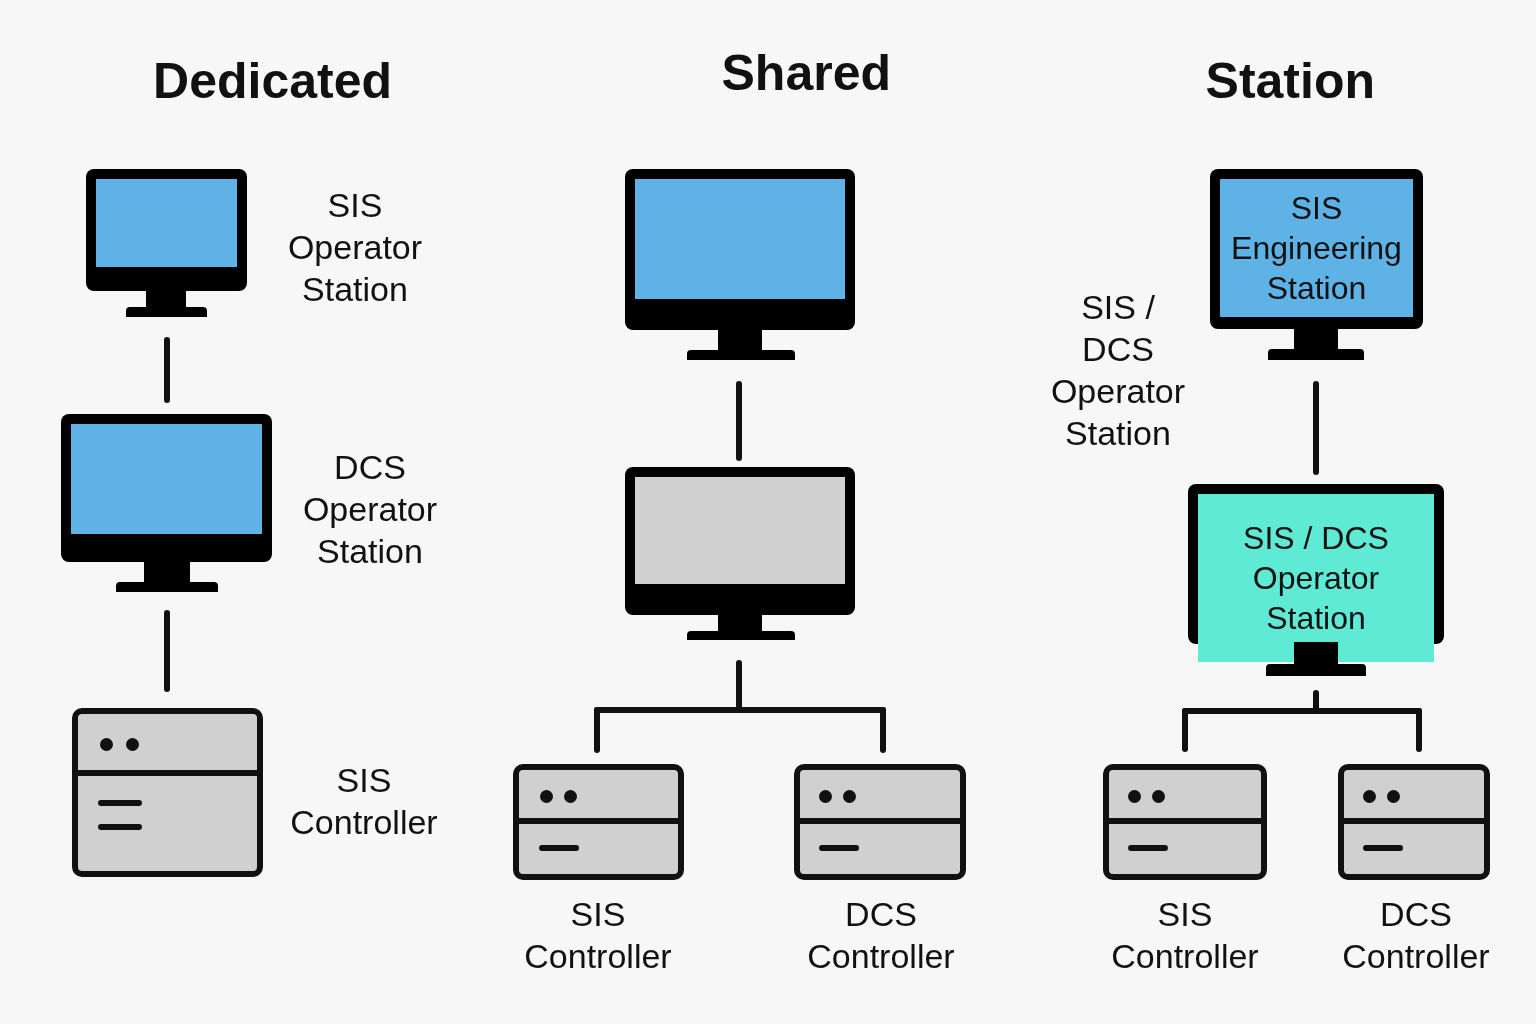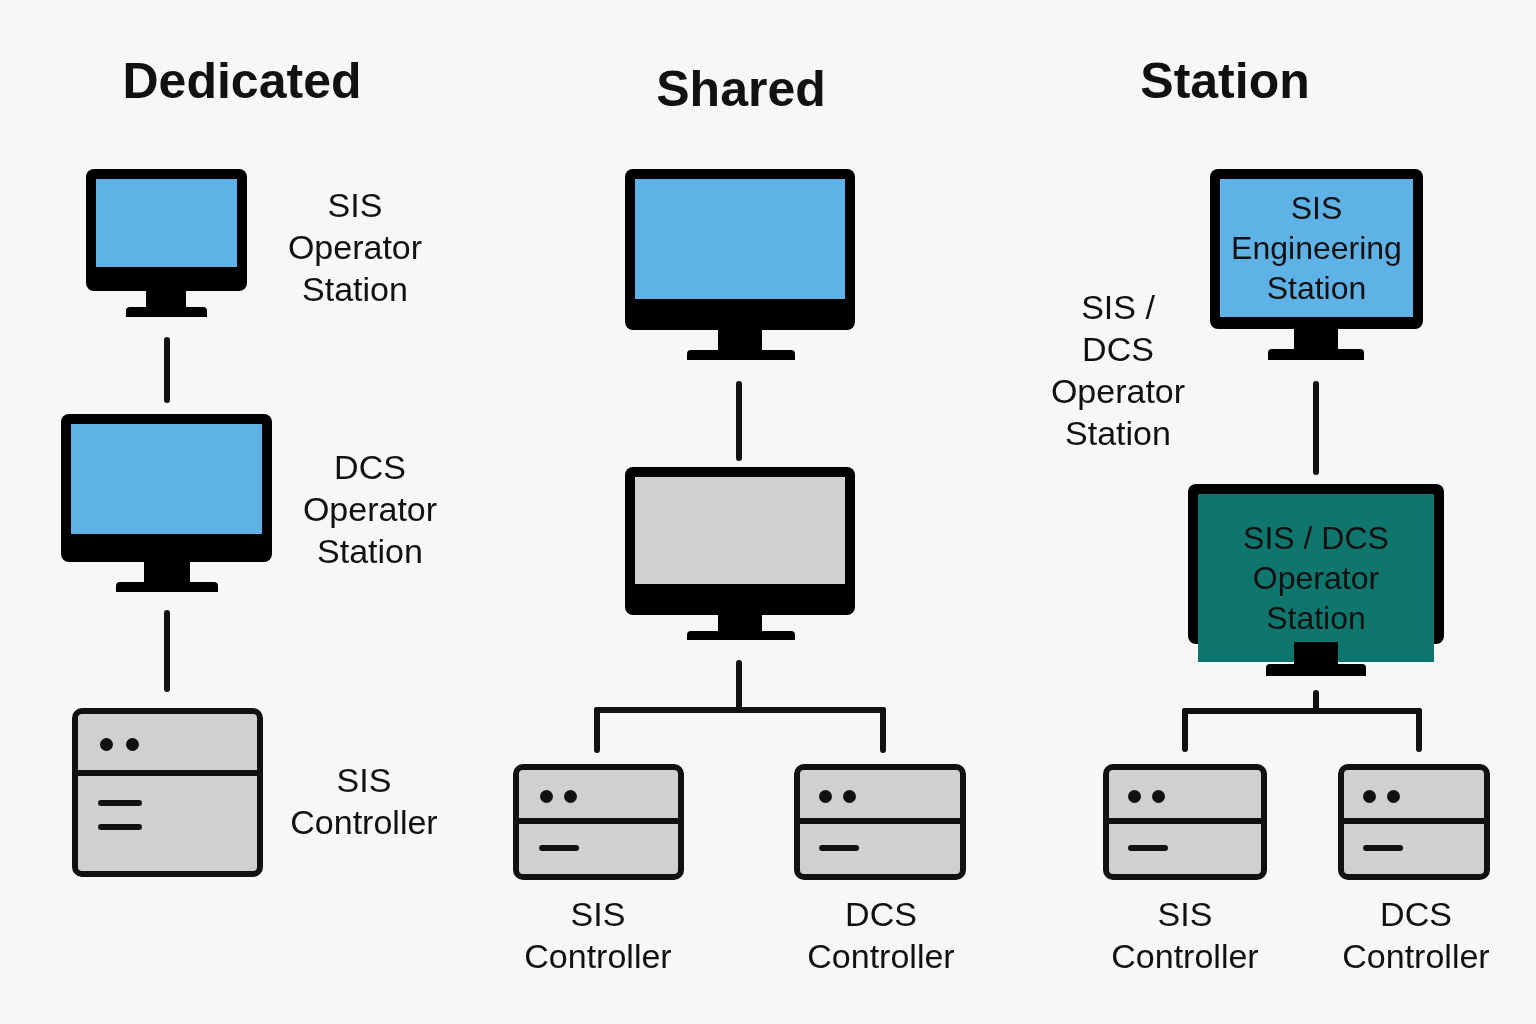--- a/index.html
+++ b/index.html
@@ -1,39 +1,39 @@
 <!DOCTYPE html>
 <html><head>
 <meta charset="utf-8">
 <style>
   html, body { margin:0; padding:0; }
   body { width:1536px; height:1024px; background:#f7f7f7; position:relative; overflow:hidden;
          font-family:"Liberation Sans", "DejaVu Sans", sans-serif; color:#111; }
   .abs { position:absolute; }
-  .heading { font-size:50px; font-weight:bold; text-align:center; line-height:1; }
+  .heading { font-size:50px; font-weight:bold; text-align:right; line-height:1; }
   .label { font-size:34px; text-align:center; line-height:42px; white-space:pre-line; }
   .scrlabel { font-size:32px; text-align:center; line-height:40px; white-space:pre-line; color:#111; }
   
   .monitor { position:absolute; }
   .mon-body { position:absolute; left:0; top:0; right:0; background:#000; border-radius:8px; }
   .mon-screen { position:absolute; display:flex; align-items:center; justify-content:center; }
   .mon-neck { position:absolute; background:#000; }
   .mon-base { position:absolute; background:#000; border-radius:4px 4px 0 0; }
   
   .ctrl { position:absolute; background:#d0d0d0; border:6px solid #111; border-radius:10px; box-sizing:border-box; }
   .ctrl-div { position:absolute; left:0; right:0; height:6px; background:#111; }
   .ctrl-dot { position:absolute; width:13px; height:13px; border-radius:50%; background:#111; }
   .ctrl-line { position:absolute; height:6px; background:#111; border-radius:3px; }
   .wire { position:absolute; background:#111; border-radius:3px; }
 </style>
 </head>
 <body>
 
 <div class="abs heading" style="left:92px; top:56px; width:300px;">Dedicated</div>
-<div class="abs heading" style="left:591px; top:64px; width:300px;">Shared</div>
+<div class="abs heading" style="left:591px; top:48px; width:300px;">Shared</div>
 <div class="abs heading" style="left:1075px; top:56px; width:300px;">Station</div>
 
 <div class="monitor" style="left:86px; top:169px; width:161px; height:148px;">
   <div class="mon-body" style="height:122px;"></div>
   <div class="mon-screen" style="left:10px; top:10px; width:141px; height:88px; background:#5fb2e6;"></div>
   <div class="mon-neck" style="left:60px; top:120px; width:40px; height:20px;"></div>
   <div class="mon-base" style="left:40px; top:138px; width:81px; height:10px;"></div>
 </div>
 <div class="abs label" style="left:255px; top:184px; width:200px;">SIS
 Operator
@@ -115,21 +115,21 @@
 Station</span>
   </div>
   <div class="mon-neck" style="left:84px; top:158px; width:44px; height:24px;"></div>
   <div class="mon-base" style="left:58px; top:180px; width:96px; height:11px;"></div>
 </div>
 
 <div class="wire" style="left:1313px; top:381px; width:6px; height:94px;"></div>
 
 <div class="monitor" style="left:1188px; top:484px; width:256px; height:192px;">
   <div class="mon-body" style="height:160px;"></div>
-  <div class="mon-screen" style="left:10px; top:10px; width:236px; height:168px; background:#0f766e;">
+  <div class="mon-screen" style="left:10px; top:10px; width:236px; height:168px; background:#5eead4;">
     <span class="scrlabel">SIS / DCS
 Operator
 Station</span>
   </div>
   <div class="mon-neck" style="left:106px; top:158px; width:44px; height:24px;"></div>
   <div class="mon-base" style="left:78px; top:180px; width:100px; height:12px;"></div>
 </div>
 
 <div class="wire" style="left:1313px; top:690px; width:6px; height:22px;"></div>
 <div class="wire" style="left:1182px; top:708px; width:240px; height:6px;"></div>

